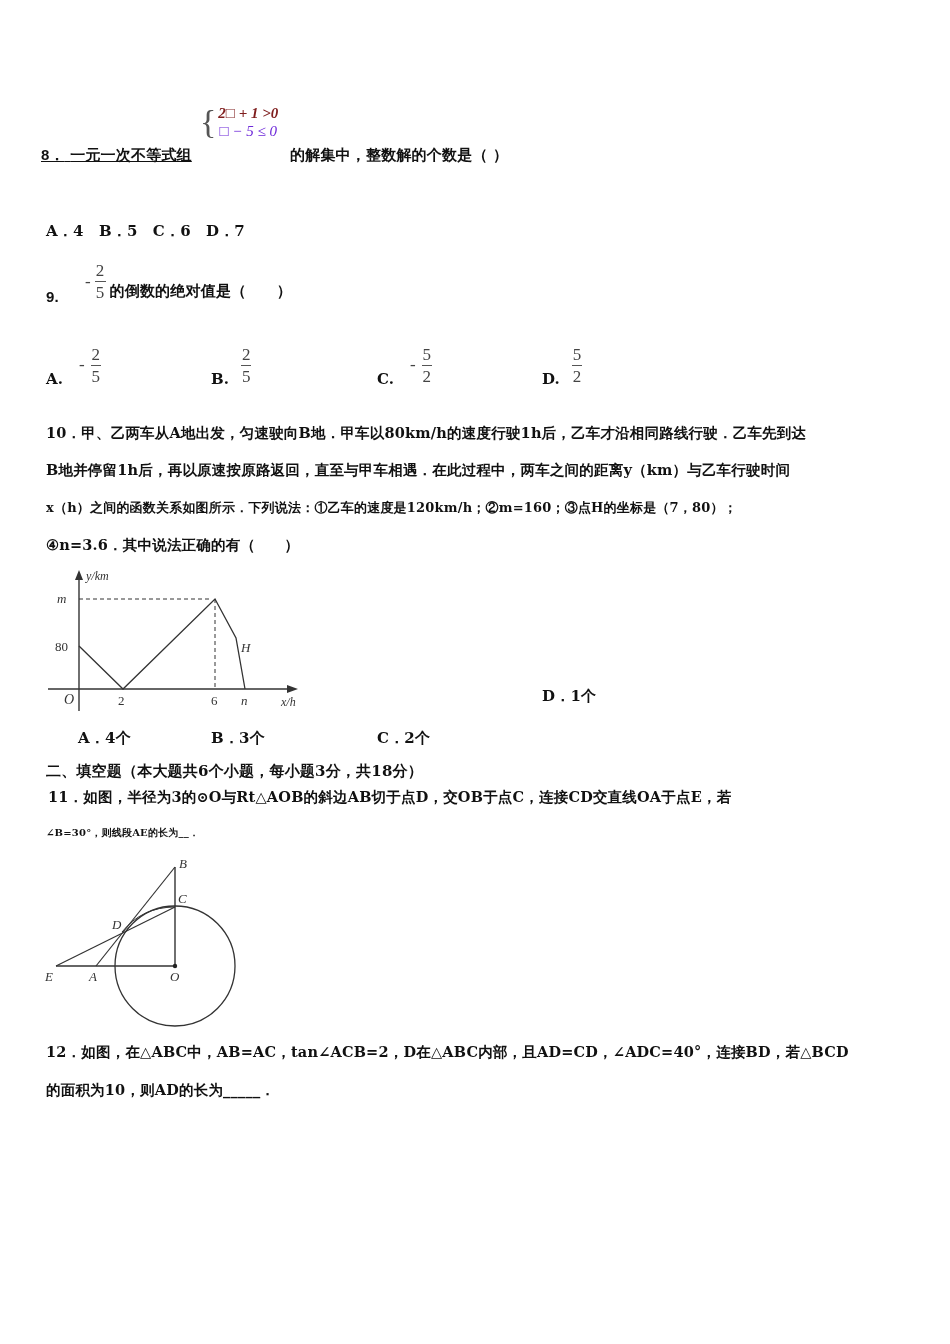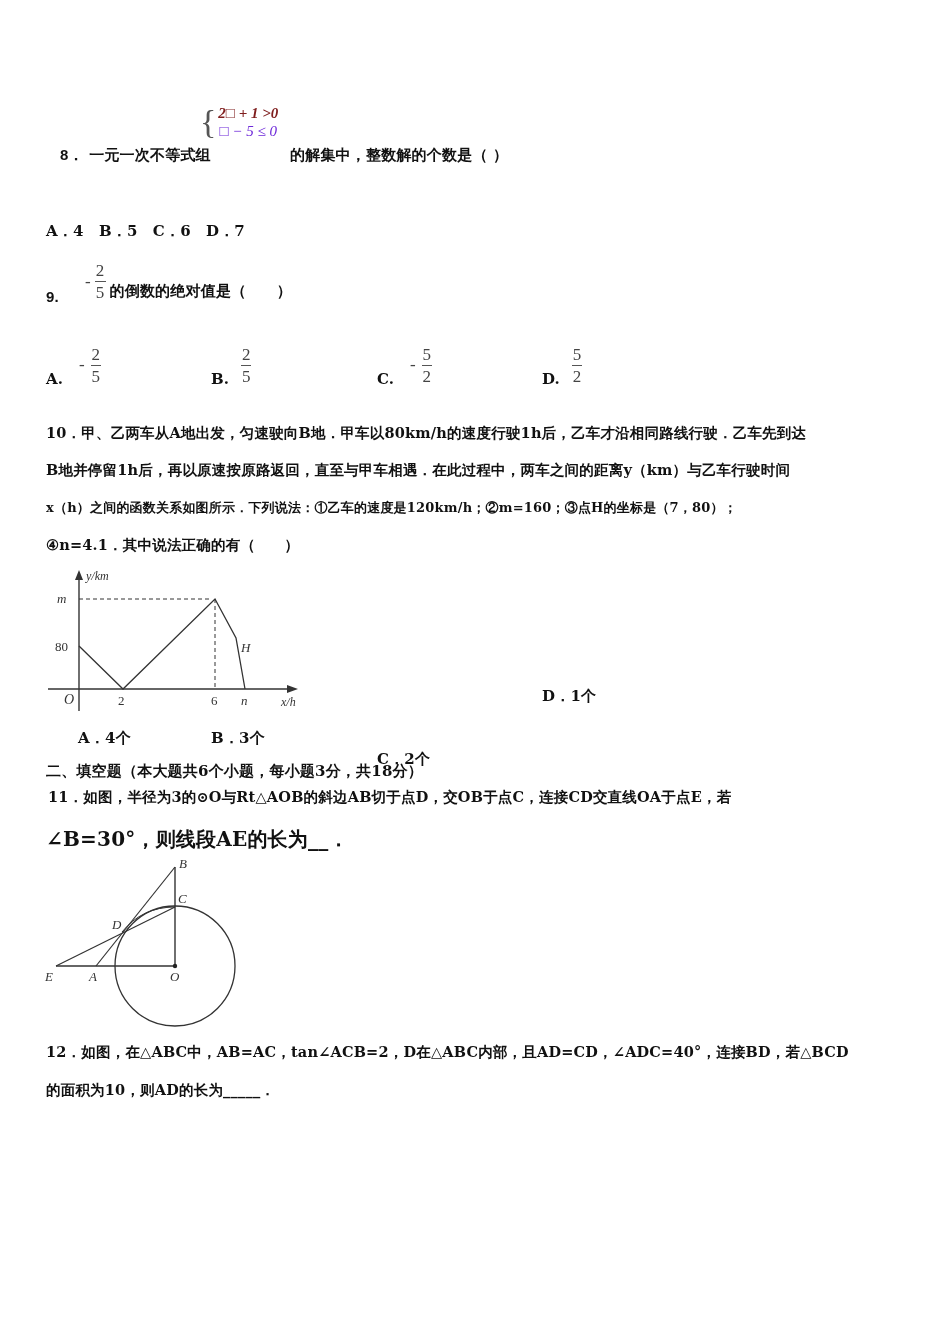--- a/index.html
+++ b/index.html
@@ -25,21 +25,21 @@
 </head>
 <body>
 
 <div class="abs" style="left:200px; top:104px; display:flex; align-items:center;">
   <span class="brace">{</span>
   <div class="ineq" style="margin-left:2px;">
     <div class="r1">2□ + 1 &gt;0</div>
     <div class="r2">□ − 5 ≤ 0</div>
   </div>
 </div>
-<div class="abs q" style="left:60px; top:146px;">
+<div class="abs q" style="left:41px; top:146px;text-decoration:underline;">
   <span class="qn">8．</span>
   <span>一元一次不等式组</span>
 </div>
 <div class="abs q" style="left:290px; top:146px;">的解集中，整数解的个数是（ ）</div>
 <div class="abs q" style="left:46px; top:222px;">A．4　B．5　C．6　D．7</div>
 
 <div class="abs q" style="left:46px; top:258px; display:flex; align-items:center;">
   <span class="qn" style="margin-top:30px; margin-right:26px;">9.</span>
   <span class="neg" style="margin-right:4px;">-</span>
   <span class="frac">
@@ -76,21 +76,21 @@
   <span class="opt-label" style="margin-top:28px; margin-right:12px;">D.</span>
   <span class="frac">
     <span class="num">5</span>
     <span class="den">2</span>
   </span>
 </div>
 
 <div class="abs q" style="left:46px; top:424px; font-size:14.5px;">10．甲、乙两车从A地出发，匀速驶向B地．甲车以80km/h的速度行驶1h后，乙车才沿相同路线行驶．乙车先到达</div>
 <div class="abs q" style="left:46px; top:461px; font-size:14.5px;">B地并停留1h后，再以原速按原路返回，直至与甲车相遇．在此过程中，两车之间的距离y（km）与乙车行驶时间</div>
 <div class="abs q" style="left:46px; top:499px; font-size:13px;">x（h）之间的函数关系如图所示．下列说法：①乙车的速度是120km/h；②m=160；③点H的坐标是（7，80）；</div>
-<div class="abs q" style="left:46px; top:536px; font-size:14.5px;">④n=4.1．其中说法正确的有（　　）</div>
+<div class="abs q" style="left:46px; top:536px; font-size:14.5px;">④n=3.6．其中说法正确的有（　　）</div>
 
 <svg class="abs" style="left:44px; top:566px;" width="270" height="150" viewBox="0 0 270 150">
 
   <line x1="35" y1="145" x2="35" y2="8" stroke="#333" stroke-width="1.4"></line>
   <polygon points="35,4 31,14 39,14" fill="#333"></polygon>
   <line x1="4" y1="123" x2="250" y2="123" stroke="#333" stroke-width="1.4"></line>
   <polygon points="254,123 243,119 243,127" fill="#333"></polygon>
 
   <line x1="35" y1="33" x2="168" y2="33" stroke="#333" stroke-width="1" stroke-dasharray="4,3"></line>
   <line x1="171" y1="33" x2="171" y2="123" stroke="#333" stroke-width="1" stroke-dasharray="4,3"></line>
@@ -103,27 +103,27 @@
   <text x="20" y="138" font-size="14" font-style="italic" fill="#333">O</text>
   <text x="74" y="139" font-size="13" fill="#333">2</text>
   <text x="167" y="139" font-size="13" fill="#333">6</text>
   <text x="197" y="139" font-size="13" font-style="italic" fill="#333">n</text>
   <text x="237" y="140" font-size="12" font-style="italic" fill="#333">x/h</text>
   <text x="197" y="86" font-size="13" font-style="italic" fill="#333">H</text>
 </svg>
 
 <div class="abs q" style="left:46px; top:729px;margin-left:32px;">A．4个</div>
 <div class="abs q" style="left:211px; top:729px;">B．3个</div>
-<div class="abs q" style="left:377px; top:750px;text-align:center;">C．2个</div>
+<div class="abs q" style="left:377px; top:729px;text-align:center;">C．2个</div>
 <div class="abs q" style="left:542px; top:687px;">D．1个</div>
 
 <div class="abs q" style="left:46px; top:762px;">二、填空题（本大题共6个小题，每小题3分，共18分）</div>
 
 <div class="abs q" style="left:38px; top:788px; font-size:14.5px;margin-left:10px;">11．如图，半径为3的⊙O与Rt△AOB的斜边AB切于点D，交OB于点C，连接CD交直线OA于点E，若</div>
-<div class="abs q" style="left:46px; top:826px; font-size:20px;">∠B=30°，则线段AE的长为__．</div>
+<div class="abs q" style="left:46px; top:826px; font-size:10px;">∠B=30°，则线段AE的长为__．</div>
 
 <svg class="abs" style="left:42px; top:855px;" width="200" height="175" viewBox="0 0 200 175">
   <circle cx="133" cy="111" r="60" fill="none" stroke="#333" stroke-width="1.3"></circle>
   <line x1="133" y1="111" x2="133" y2="12" stroke="#333" stroke-width="1.4"></line>
   <line x1="14" y1="111" x2="133" y2="111" stroke="#333" stroke-width="1.4"></line>
   <line x1="54" y1="111" x2="133" y2="12" stroke="#333" stroke-width="1.2"></line>
   <line x1="14" y1="111" x2="133" y2="52" stroke="#333" stroke-width="1.2"></line>
   <path d="M 80 77 Q 100 52 133 52" fill="none" stroke="#333" stroke-width="1"></path>
   <circle cx="133" cy="111" r="2.2" fill="#222"></circle>
   <text x="137" y="13" font-size="13" font-style="italic" fill="#333">B</text>

